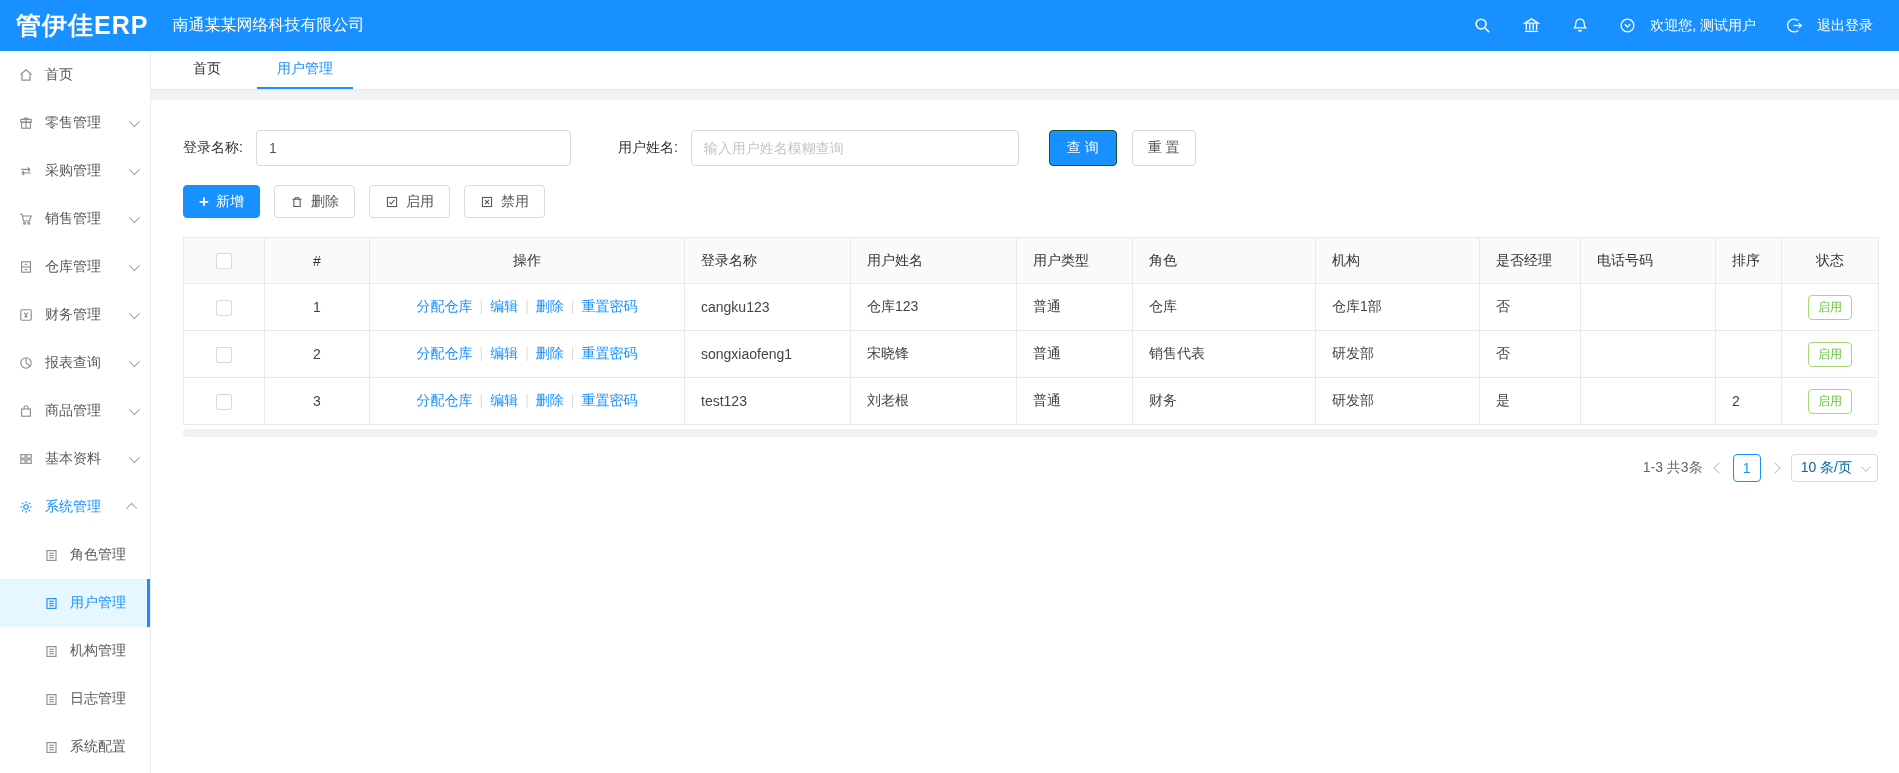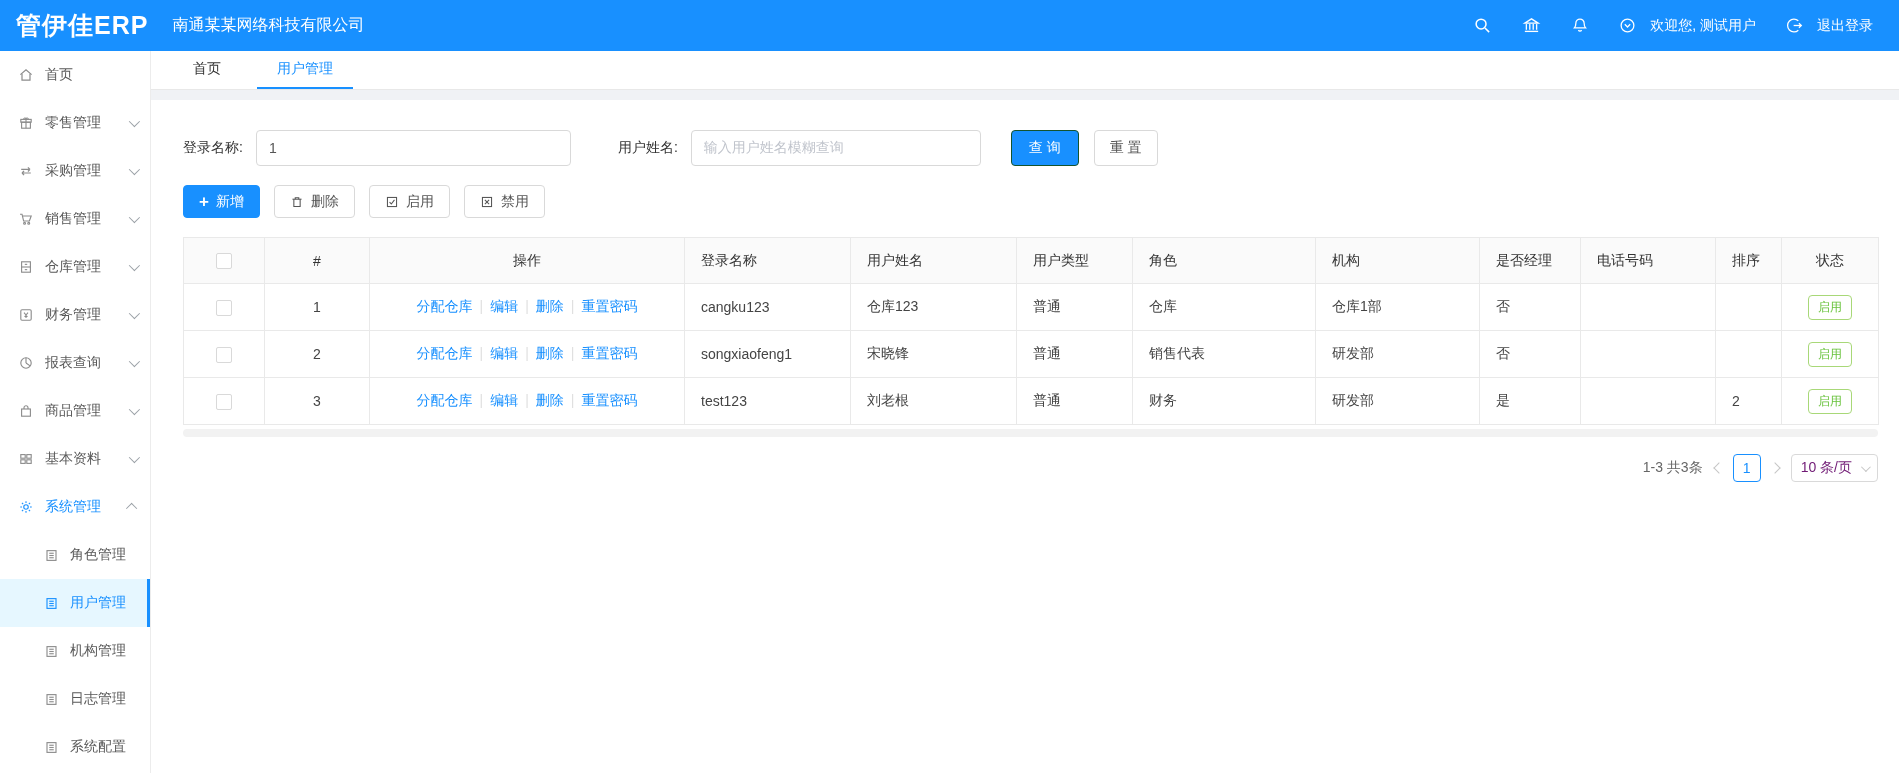--- a/index.html
+++ b/index.html
@@ -40,21 +40,21 @@
   .tab.active { color:#1890ff; border-bottom-color:#1890ff; }
 
   
   .panel { flex:1; margin-top:10px; background:#fff; padding:30px 0 12px 32px; overflow:hidden; }
 
   .filter-row { display:flex; align-items:center; }
   .flabel { font-size:14px; color:#333; margin-right:13px; white-space:nowrap; }
   .finput { height:36px; border:1px solid #d9d9d9; border-radius:4px; padding:0 12px; font-size:14px; color:#555; outline:none; font-family:inherit; }
   .finput::placeholder { color:#c0c4cc; }
   .input-login { width:315px; margin-right:47px; }
-  .input-name { width:290px; margin-right:30px;font-family:Liberation Serif, serif; }
+  .input-name { width:328px; margin-right:30px; }
   .btn { height:36px; border-radius:4px; font-size:14px; cursor:pointer; font-family:inherit; display:inline-flex; align-items:center; justify-content:center; }
   .btn-primary { background:#1890ff; color:#fff; border:1px solid #14532d; padding:0 17px; }
   .btn-plain { background:#fff; color:#555; border:1px solid #d9d9d9; padding:0 15px; }
   .btn-reset { margin-left:15px; }
 
   .toolbar { display:flex; align-items:center; gap:14px; margin-top:19px; }
   .tbtn { height:33px; border-radius:4px; font-size:14px; cursor:pointer; display:inline-flex; align-items:center; gap:7px; padding:0 15px; font-family:inherit; }
   .tbtn-primary { background:#1890ff; border:1px solid #1890ff; color:#fff; }
   .tbtn-plain { background:#fff; border:1px solid #d9d9d9; color:#555; }
   .tbtn .ticon { display:flex; align-items:center; color:inherit; }
@@ -74,21 +74,21 @@
   .badge-enabled { display:inline-block; padding:3px 9px; font-size:12px; color:#67c23a; border:1px solid #a8d878; border-radius:4px; background:#fff; cursor:pointer; }
   .hscroll { width:1695px; height:8px; background:#f2f2f2; border-radius:4px; margin-top:4px; }
 
   
   .pager { width:1695px; display:flex; justify-content:flex-end; align-items:center; gap:9px; margin-top:17px; color:#666; font-size:14px; }
   .pg-arrow { width:12px; height:12px; position:relative; cursor:default; }
   .pg-arrow::before { content:""; position:absolute; top:2px; width:7px; height:7px; border-left:1.5px solid #c6c6c6; border-bottom:1.5px solid #c6c6c6; }
   .pg-prev::before { left:3px; transform:rotate(45deg); }
   .pg-next::before { left:1px; transform:rotate(-135deg); }
   .pg-num { min-width:28px; height:28px; border:1px solid #1890ff; color:#1890ff; border-radius:4px; display:flex; align-items:center; justify-content:center; background:#fff; cursor:pointer; }
-  .pg-size { height:28px; border:1px solid #d9d9d9; border-radius:4px; background:#fff; display:flex; align-items:center; gap:9px; padding:0 9px; color:#701a75; cursor:pointer; }
+  .pg-size { height:28px; border:1px solid #d9d9d9; border-radius:4px; background:#fff; display:flex; align-items:center; gap:9px; padding:0 9px; color:#0369a1; cursor:pointer; }
   .pg-size .caret { width:7px; height:7px; border-right:1.3px solid #c6c6c6; border-bottom:1.3px solid #c6c6c6; transform:rotate(45deg) translateY(-2px); }
 </style>
 </head>
 <body>
 
 <div class="screen">
 
   <div class="header">
     <div class="logo">管伊佳ERP</div>
     <div class="company">南通某某网络科技有限公司</div>

